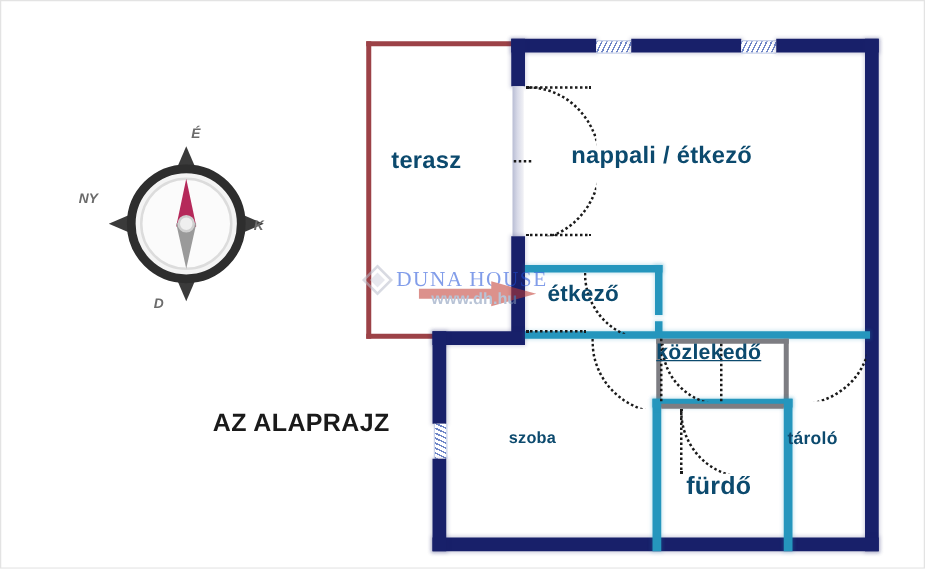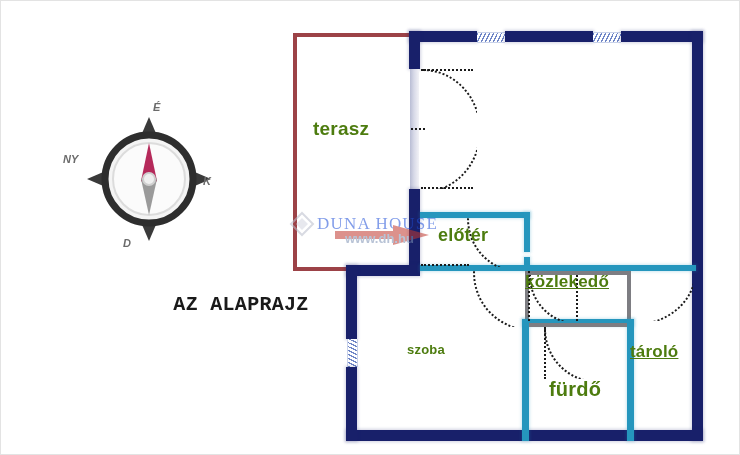--- a/index.html
+++ b/index.html
@@ -52,21 +52,21 @@
   
   .glazing {
     position: absolute;
     background: linear-gradient(90deg,#b9bdd4 0%, #d8dae8 45%, #f2f2f6 100%);
   }
 
   
   .room-label {
     position: absolute;
     font-weight: bold;
-    color: #4d7c0f;
+    color: #0c4a6e;
     white-space: nowrap;
     letter-spacing: .2px;
     text-align: right;
   }
   .dotline {
     position: absolute;
     border-top: 2px dotted #1a1a1a;
   }
   .dotline-v {
     position: absolute;
@@ -210,25 +210,26 @@
     <div class="arc-clip" style="left:634px; top:268px; width:58px; height:52px;">
       <div class="arc" style="left:-58px; top:-56px; width:116px; height:108px;"></div>
     </div>
 
     <div class="dotline-v" style="left:543px; top:326px; height:52px;"></div>
     <div class="arc-clip" style="left:543px; top:326px; width:52px; height:52px;">
       <div class="arc" style="left:0px; top:-52px; width:104px; height:104px;"></div>
     </div>
   </div>
 
-  <div class="room-label" style="left:437px; top:224px; font-size:18px;">előtér</div>
+  <div class="room-label" style="left:456px; top:113px; font-size:19px;">nappali / étkező</div>
+  <div class="room-label" style="left:437px; top:224px; font-size:18px;">étkező</div>
   <div class="room-label" style="left:524px; top:271px; font-size:17px;text-decoration:underline;">közlekedő</div>
   <div class="room-label" style="left:406px; top:341px; font-size:13px;">szoba</div>
   <div class="room-label" style="left:548px; top:377px; font-size:20px;">fürdő</div>
-  <div class="room-label" style="left:629px; top:341px; font-size:17px;text-decoration:underline;">tároló</div>
+  <div class="room-label" style="left:629px; top:341px; font-size:14px;">tároló</div>
 
   <div id="compass" style="left:78px; top:108px; width:140px; height:140px;">
     <svg width="140" height="140" viewBox="0 0 140 140">
 
       <polygon points="70,8 82,36 58,36" fill="#3a3a3a"></polygon>
       <polygon points="132,70 104,82 104,58" fill="#3a3a3a"></polygon>
       <polygon points="70,132 58,104 82,104" fill="#3a3a3a"></polygon>
       <polygon points="8,70 36,58 36,82" fill="#3a3a3a"></polygon>
 
       <circle cx="70" cy="70" r="44" fill="#f4f4f4" stroke="#2e2e2e" stroke-width="7"></circle>
@@ -237,21 +238,21 @@
       <polygon points="70,34 78,72 70,78 62,72" fill="#b5295a"></polygon>
       <polygon points="70,106 62,70 70,64 78,70" fill="#9a9a9a"></polygon>
       <circle cx="70" cy="70" r="6" fill="#efefef" stroke="#cfcfcf" stroke-width="2"></circle>
     </svg>
     <div class="cmp-label" style="left:74px; top:-8px;">É</div>
     <div class="cmp-label" style="left:124px; top:66px;">K</div>
     <div class="cmp-label" style="left:44px; top:128px;">D</div>
     <div class="cmp-label" style="left:-16px; top:44px;">NY</div>
   </div>
 
-  <div id="disclaimer" style="left:110px; top:292px; width:260px;font-family:Liberation Mono, monospace;">
+  <div id="disclaimer" style="left:110px; top:326px; width:260px;">
     <div>AZ ALAPRAJZ</div>
   </div>
 
   <div id="watermark" style="left:288px; top:204px; width:150px; height:46px;">
     <svg width="26" height="26" viewBox="0 0 26 26" style="position:absolute; left:0; top:6px;">
       <polygon points="13,2 24,13 13,24 2,13" fill="none" stroke="#b9bdcb" stroke-width="2"></polygon>
       <polygon points="13,7 19,13 13,19 7,13" fill="#d4d7e1"></polygon>
     </svg>
     <div id="wm-text" style="left:28px; top:9px;">DUNA HOUSE</div>
     <svg width="96" height="26" viewBox="0 0 96 26" style="position:absolute; left:46px; top:18px;">

